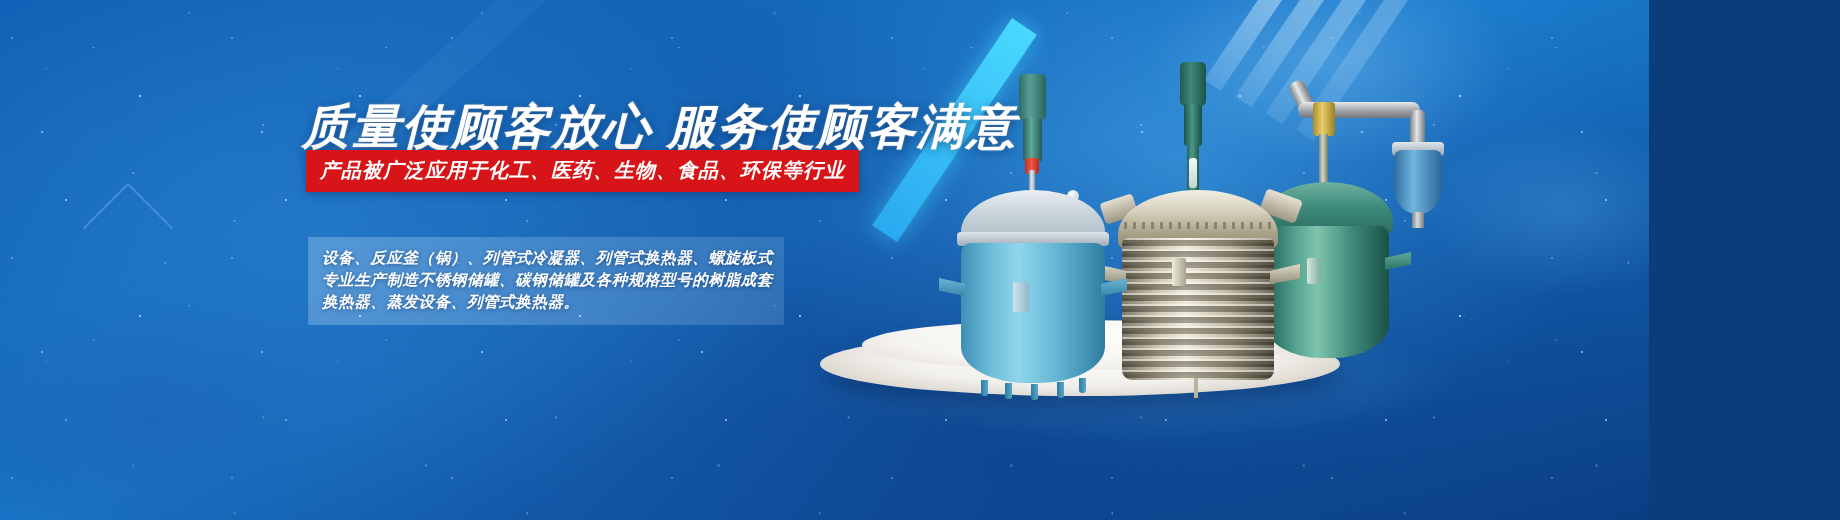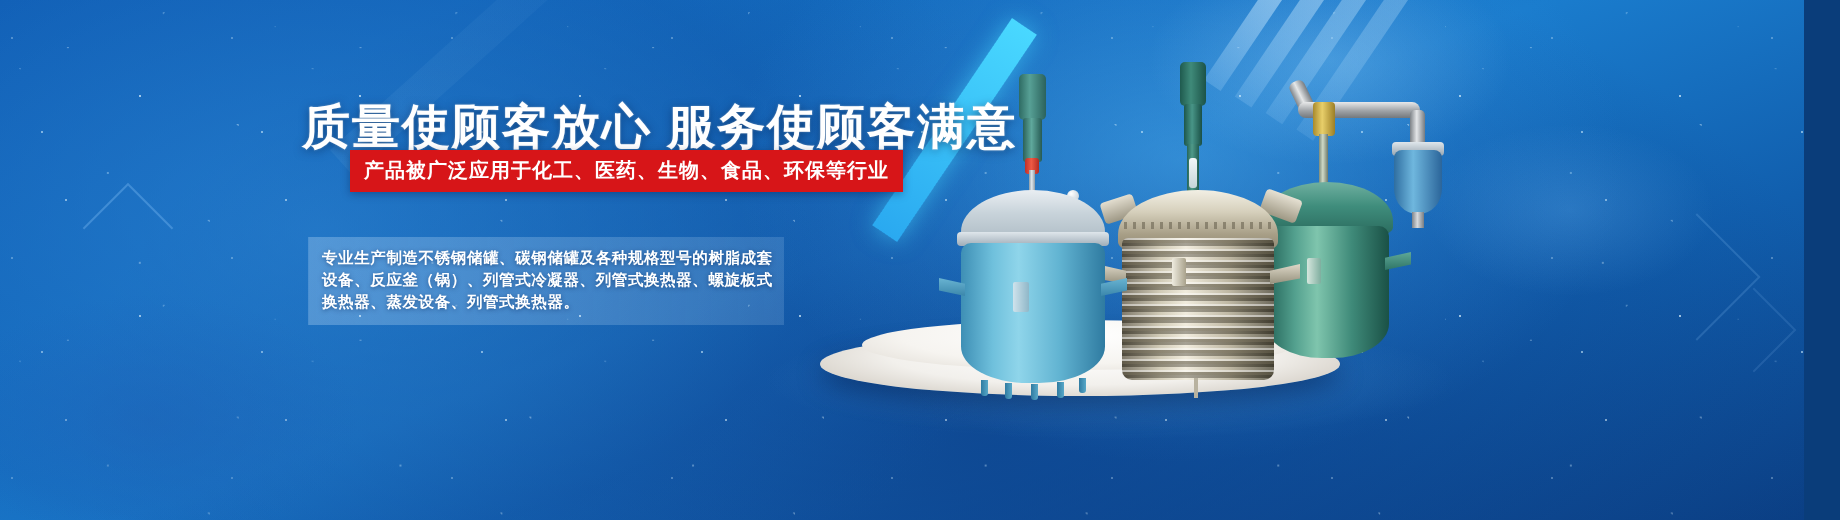--- a/index.html
+++ b/index.html
@@ -2,26 +2,27 @@
 <html><head>
 <meta charset="utf-8">
 <style>
   * { margin:0; padding:0; box-sizing:border-box; }
   html, body {
     width:1840px; height:520px; overflow:hidden;
     font-family:"Liberation Sans", sans-serif;
     background:#0a3d7a;
   }
   .banner {
-    position:relative; width:1804px; height:520px; overflow:hidden;
+    position:relative; width:1649px; height:520px; overflow:hidden;
     background:
       radial-gradient(ellipse 620px 420px at 1180px 160px, rgba(90,190,255,0.42) 0%, rgba(60,150,230,0.18) 45%, rgba(0,0,0,0) 72%),
       radial-gradient(ellipse 900px 560px at 320px 230px, rgba(46,128,206,0.55) 0%, rgba(20,80,165,0.25) 55%, rgba(0,0,0,0) 80%),
       radial-gradient(ellipse 1200px 700px at 980px 430px, rgba(12,58,130,0.65) 0%, rgba(0,0,0,0) 75%),
       linear-gradient(160deg, #1166bd 0%, #1470c4 26%, #1a7ccd 48%, #115fae 72%, #0b3f84 100%);
+    font-style: italic;
   }
 
   
   .stars {
     position:absolute; inset:0; pointer-events:none; opacity:.85;
     background-image:
       radial-gradient(1.4px 1.4px at 12px 38px, rgba(215,240,255,.75) 50%, transparent 51%),
       radial-gradient(1.2px 1.2px at 84px 12px, rgba(200,235,255,.6) 50%, transparent 51%),
       radial-gradient(1.6px 1.6px at 140px 96px, rgba(225,245,255,.8) 50%, transparent 51%),
       radial-gradient(1.1px 1.1px at 196px 54px, rgba(190,230,255,.5) 50%, transparent 51%),
@@ -69,21 +70,20 @@
     text-shadow:0 2px 10px rgba(0,32,80,.55), 0 0 2px rgba(255,255,255,.5);
     white-space:nowrap;
   }
   .redbar {
     position:absolute; left:306px; top:150px;
     background:#d71518; color:#ffffff;
     padding:7px 14px 8px 14px;
     font-size:20px; font-weight:700; letter-spacing:1px;
     white-space:nowrap;
     box-shadow:0 2px 8px rgba(0,20,60,.35);
-    margin-left:44px;
   }
   .descbox {
     position:absolute; left:308px; top:237px; width:476px; height:88px;
     background:linear-gradient(90deg, rgba(200,228,252,.30), rgba(200,228,252,.16));
     border-left:1px solid rgba(220,240,255,.10);
   }
   .desc {
     position:absolute; left:322px; top:247px; width:450px;
     color:#ffffff; font-size:15.5px; font-weight:700; line-height:22px;
     letter-spacing:.6px;
@@ -246,22 +246,22 @@
 
   <div class="copy">
 
     <div class="headline">质量使顾客放心  服务使顾客满意</div>
 
     <div class="redbar">产品被广泛应用于化工、医药、生物、食品、环保等行业</div>
 
     <div class="descbox"></div>
 
     <div class="desc">
+      <p>设备、反应釜（锅）、列管式冷凝器、列管式换热器、螺旋板式</p>
       <p>专业生产制造不锈钢储罐、碳钢储罐及各种规格型号的树脂成套</p>
-      <p>设备、反应釜（锅）、列管式冷凝器、列管式换热器、螺旋板式</p>
       <p>换热器、蒸发设备、列管式换热器。</p>
     </div>
 
   </div>
 
   <div class="photo">
 
     <div class="platform"></div>
     <div class="platform2"></div>
 

